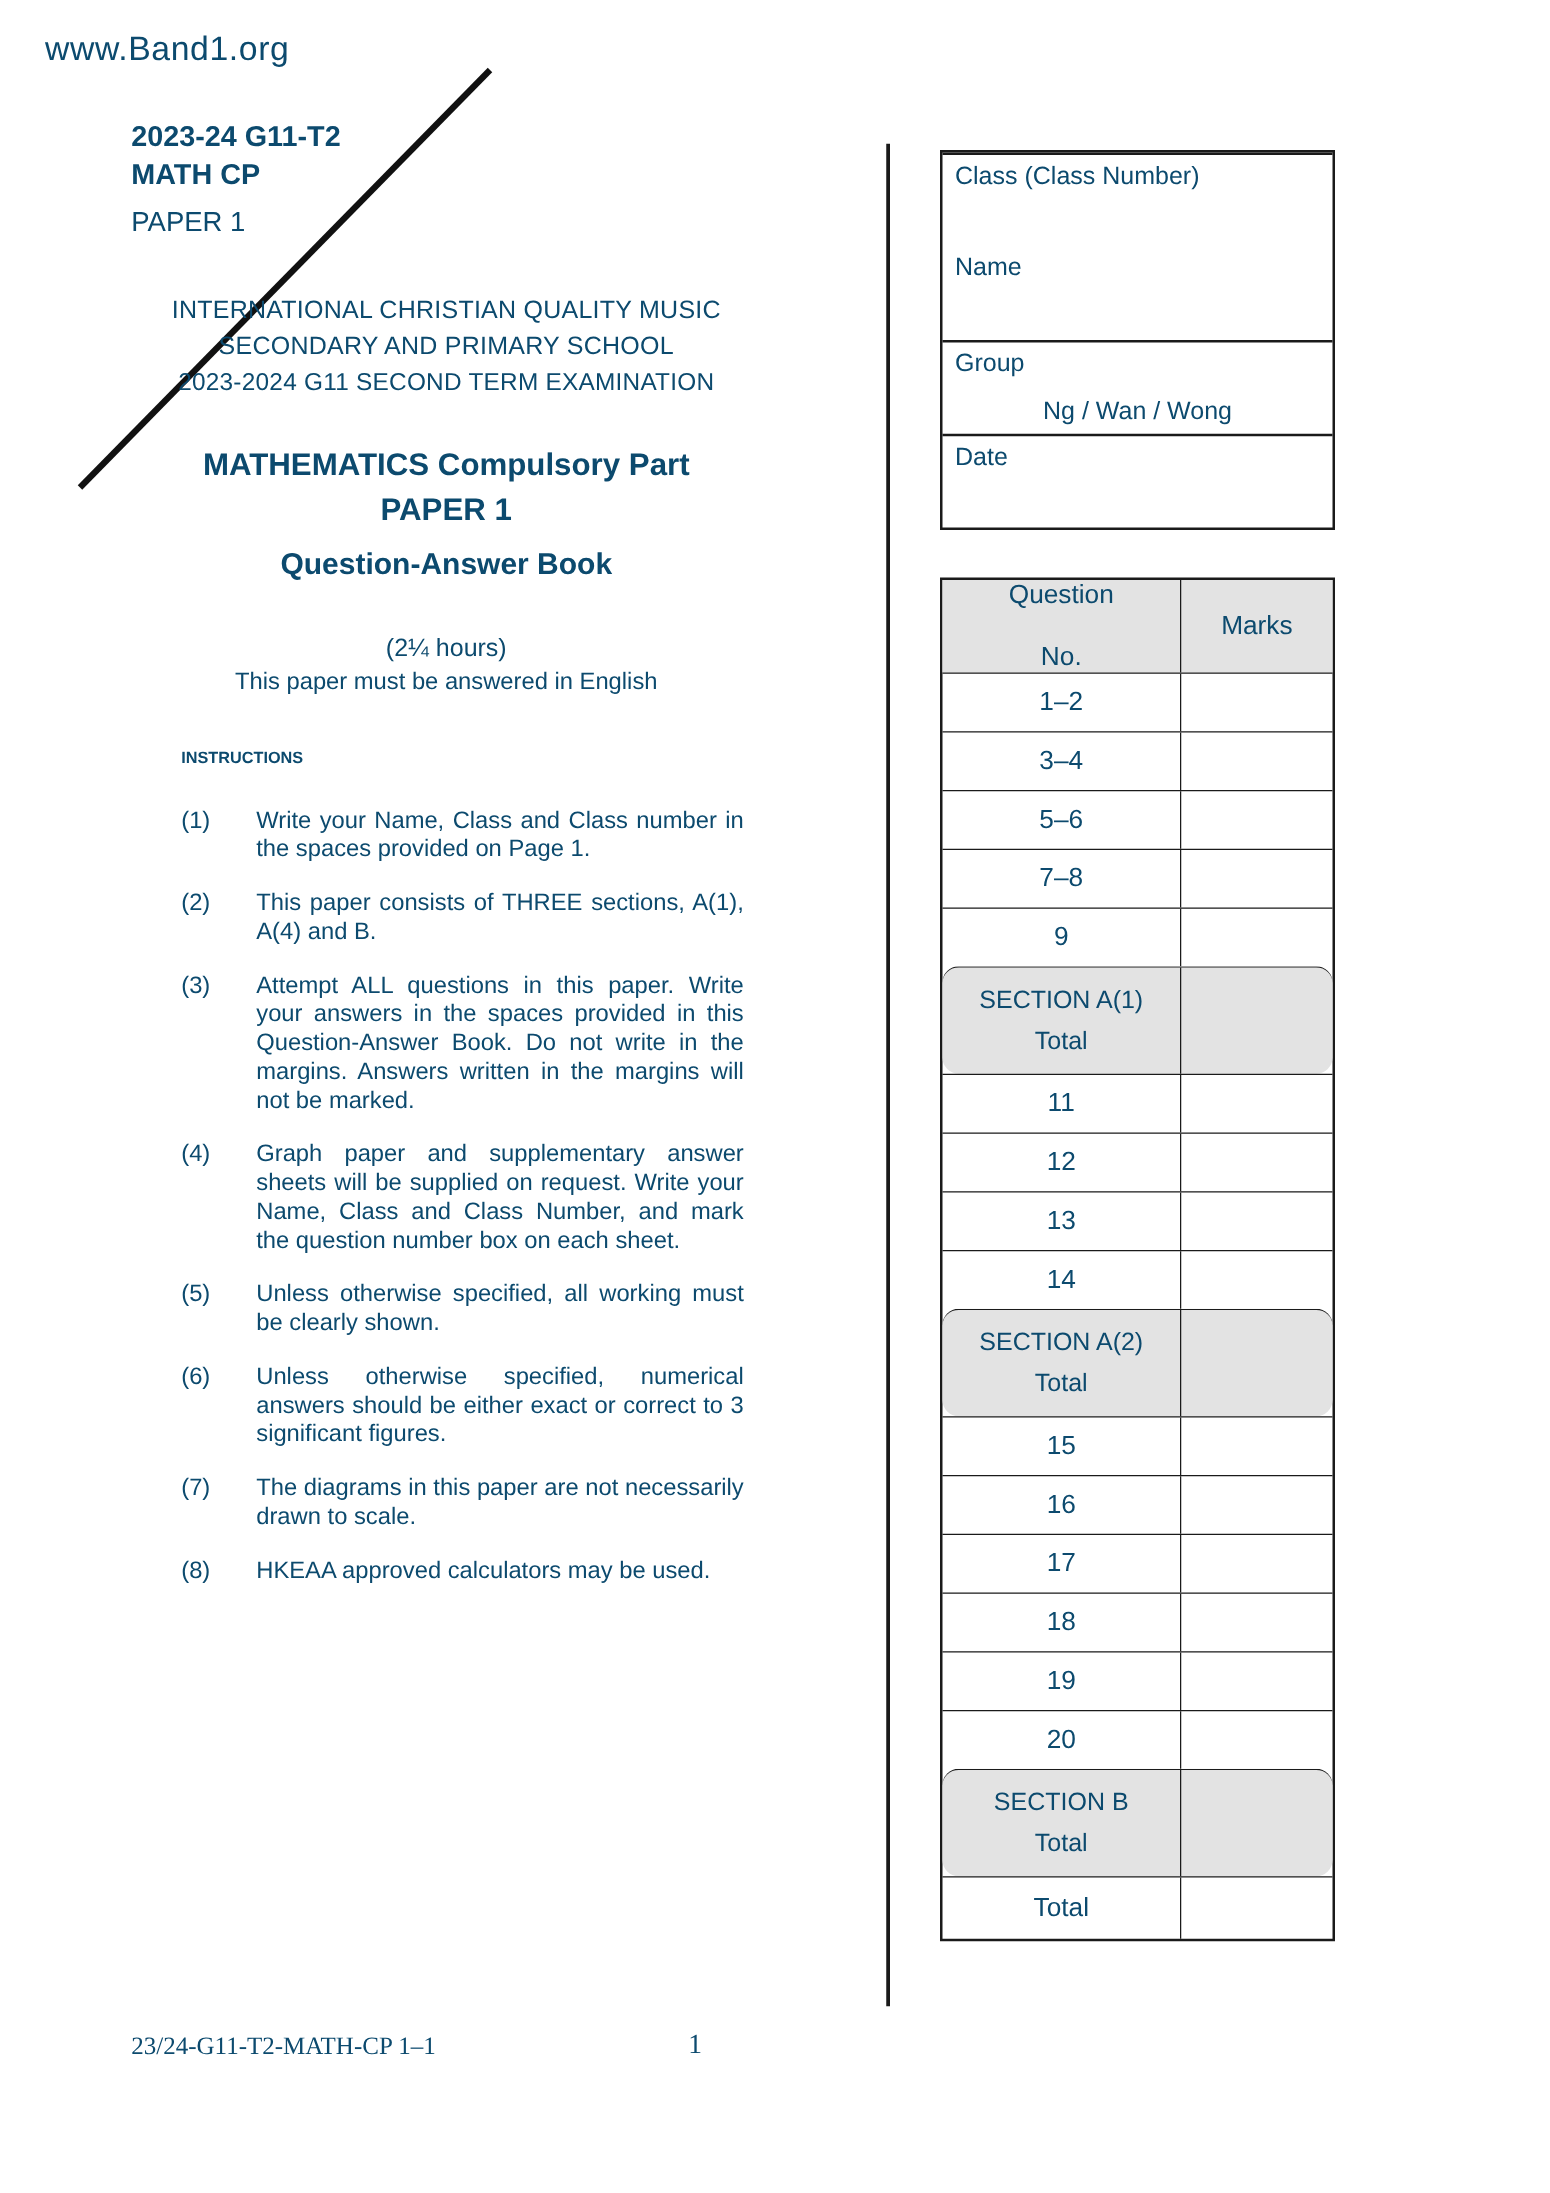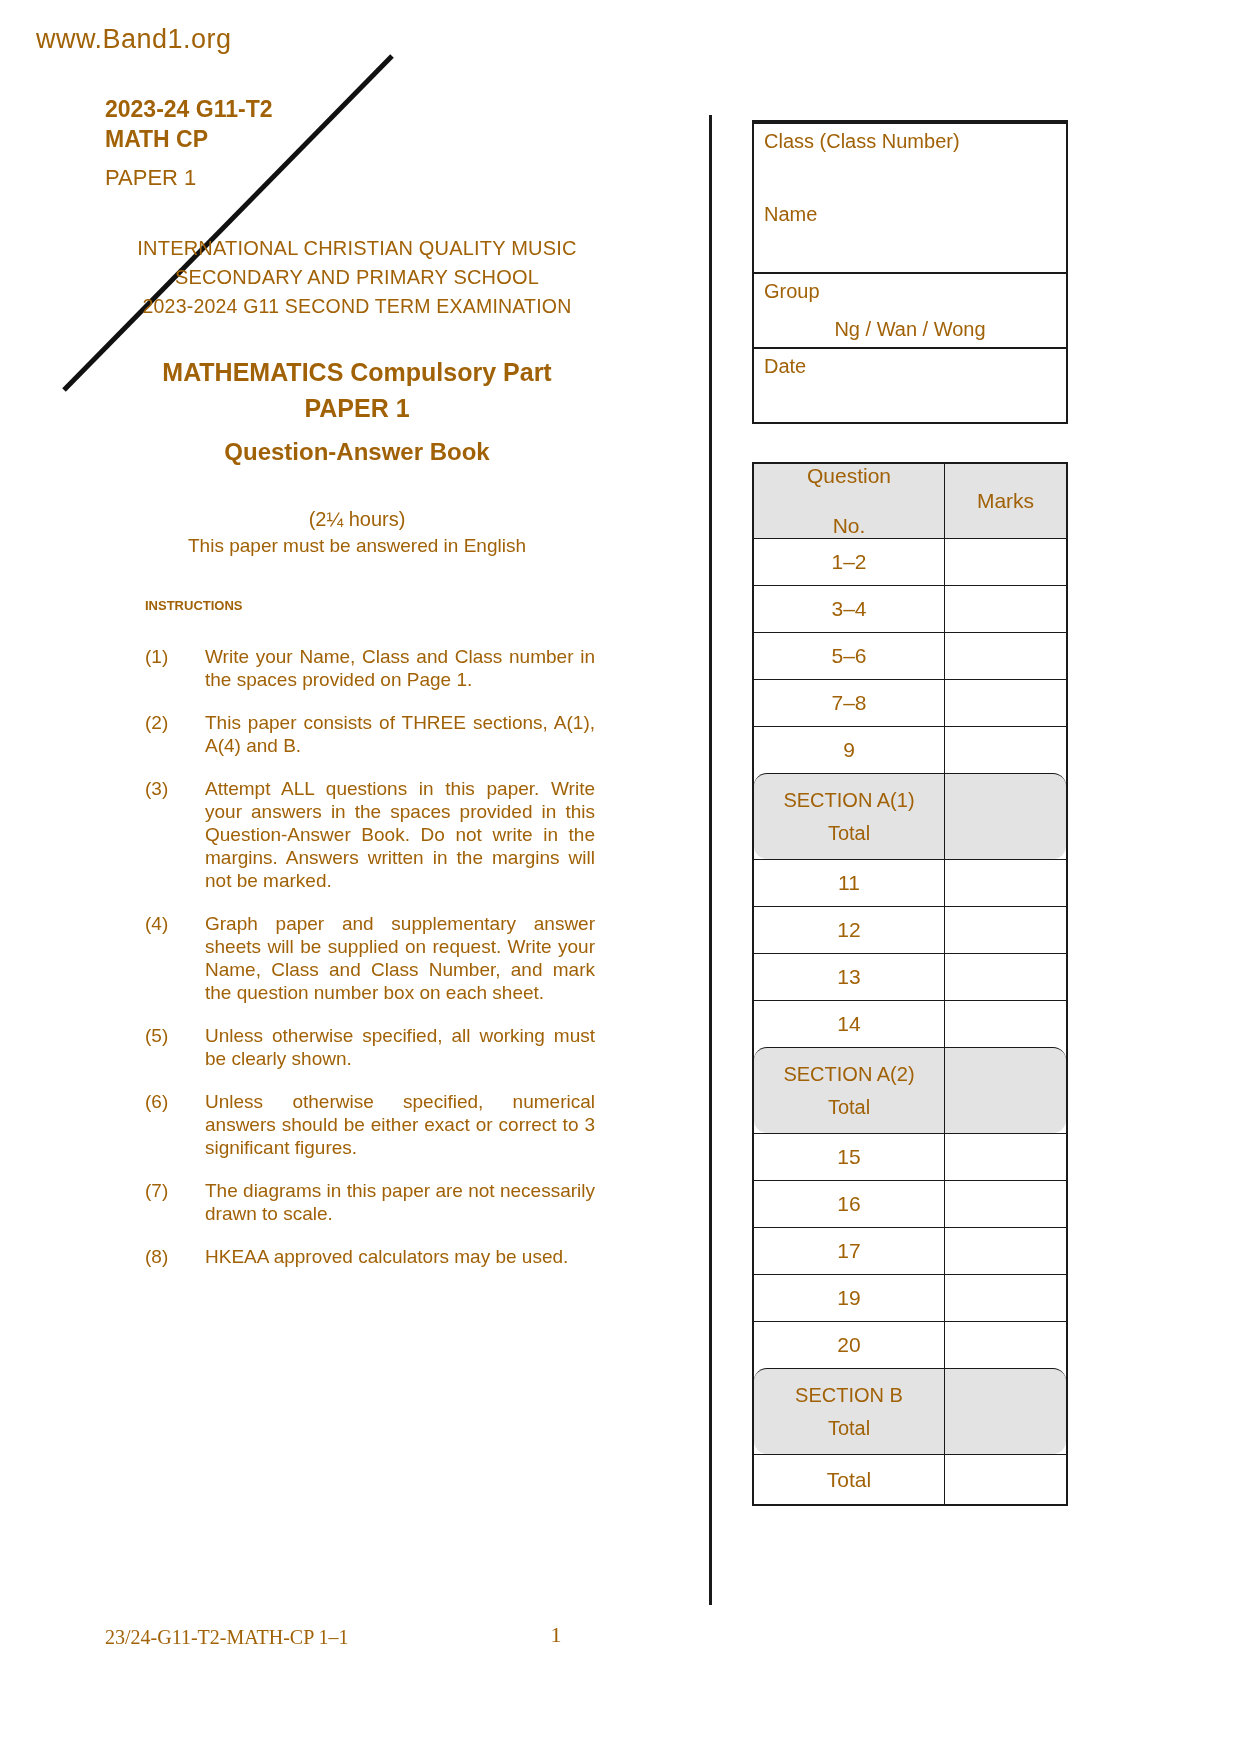--- a/index.html
+++ b/index.html
@@ -1,17 +1,17 @@
 <!DOCTYPE html>
 <html><head>
 <meta charset="utf-8">
 <style>
   html,body{margin:0;padding:0;background:#fff;}
   .page{position:relative;width:1171px;height:1754px;background:#fff;overflow:hidden;
-        font-family:"Liberation Sans", sans-serif;color:#a16207;}
+        font-family:"Liberation Sans", sans-serif;color:#0c4a6e;}
 
   .watermark{position:absolute;left:36px;top:24px;font-size:27px;letter-spacing:.5px;}
 
   .diag-svg{position:absolute;left:0;top:0;}
 
   .code-block{position:absolute;left:105px;top:94px;}
   .code-line{font-weight:bold;font-size:23px;line-height:30px;}
   .code-paper{font-size:22px;line-height:28px;margin-top:10px;}
 
   .center-col{position:absolute;left:57px;width:600px;text-align:center;}
@@ -244,20 +244,26 @@
           <div class="mt-c2"></div>
         </div>
         <div class="mt-row r-normal">
           <div class="mt-c1">
             <div>17</div>
           </div>
           <div class="mt-c2"></div>
         </div>
         <div class="mt-row r-normal">
           <div class="mt-c1">
+            <div>18</div>
+          </div>
+          <div class="mt-c2"></div>
+        </div>
+        <div class="mt-row r-normal">
+          <div class="mt-c1">
             <div>19</div>
           </div>
           <div class="mt-c2"></div>
         </div>
         <div class="mt-row r-normal">
           <div class="mt-c1">
             <div>20</div>
           </div>
           <div class="mt-c2"></div>
         </div>

